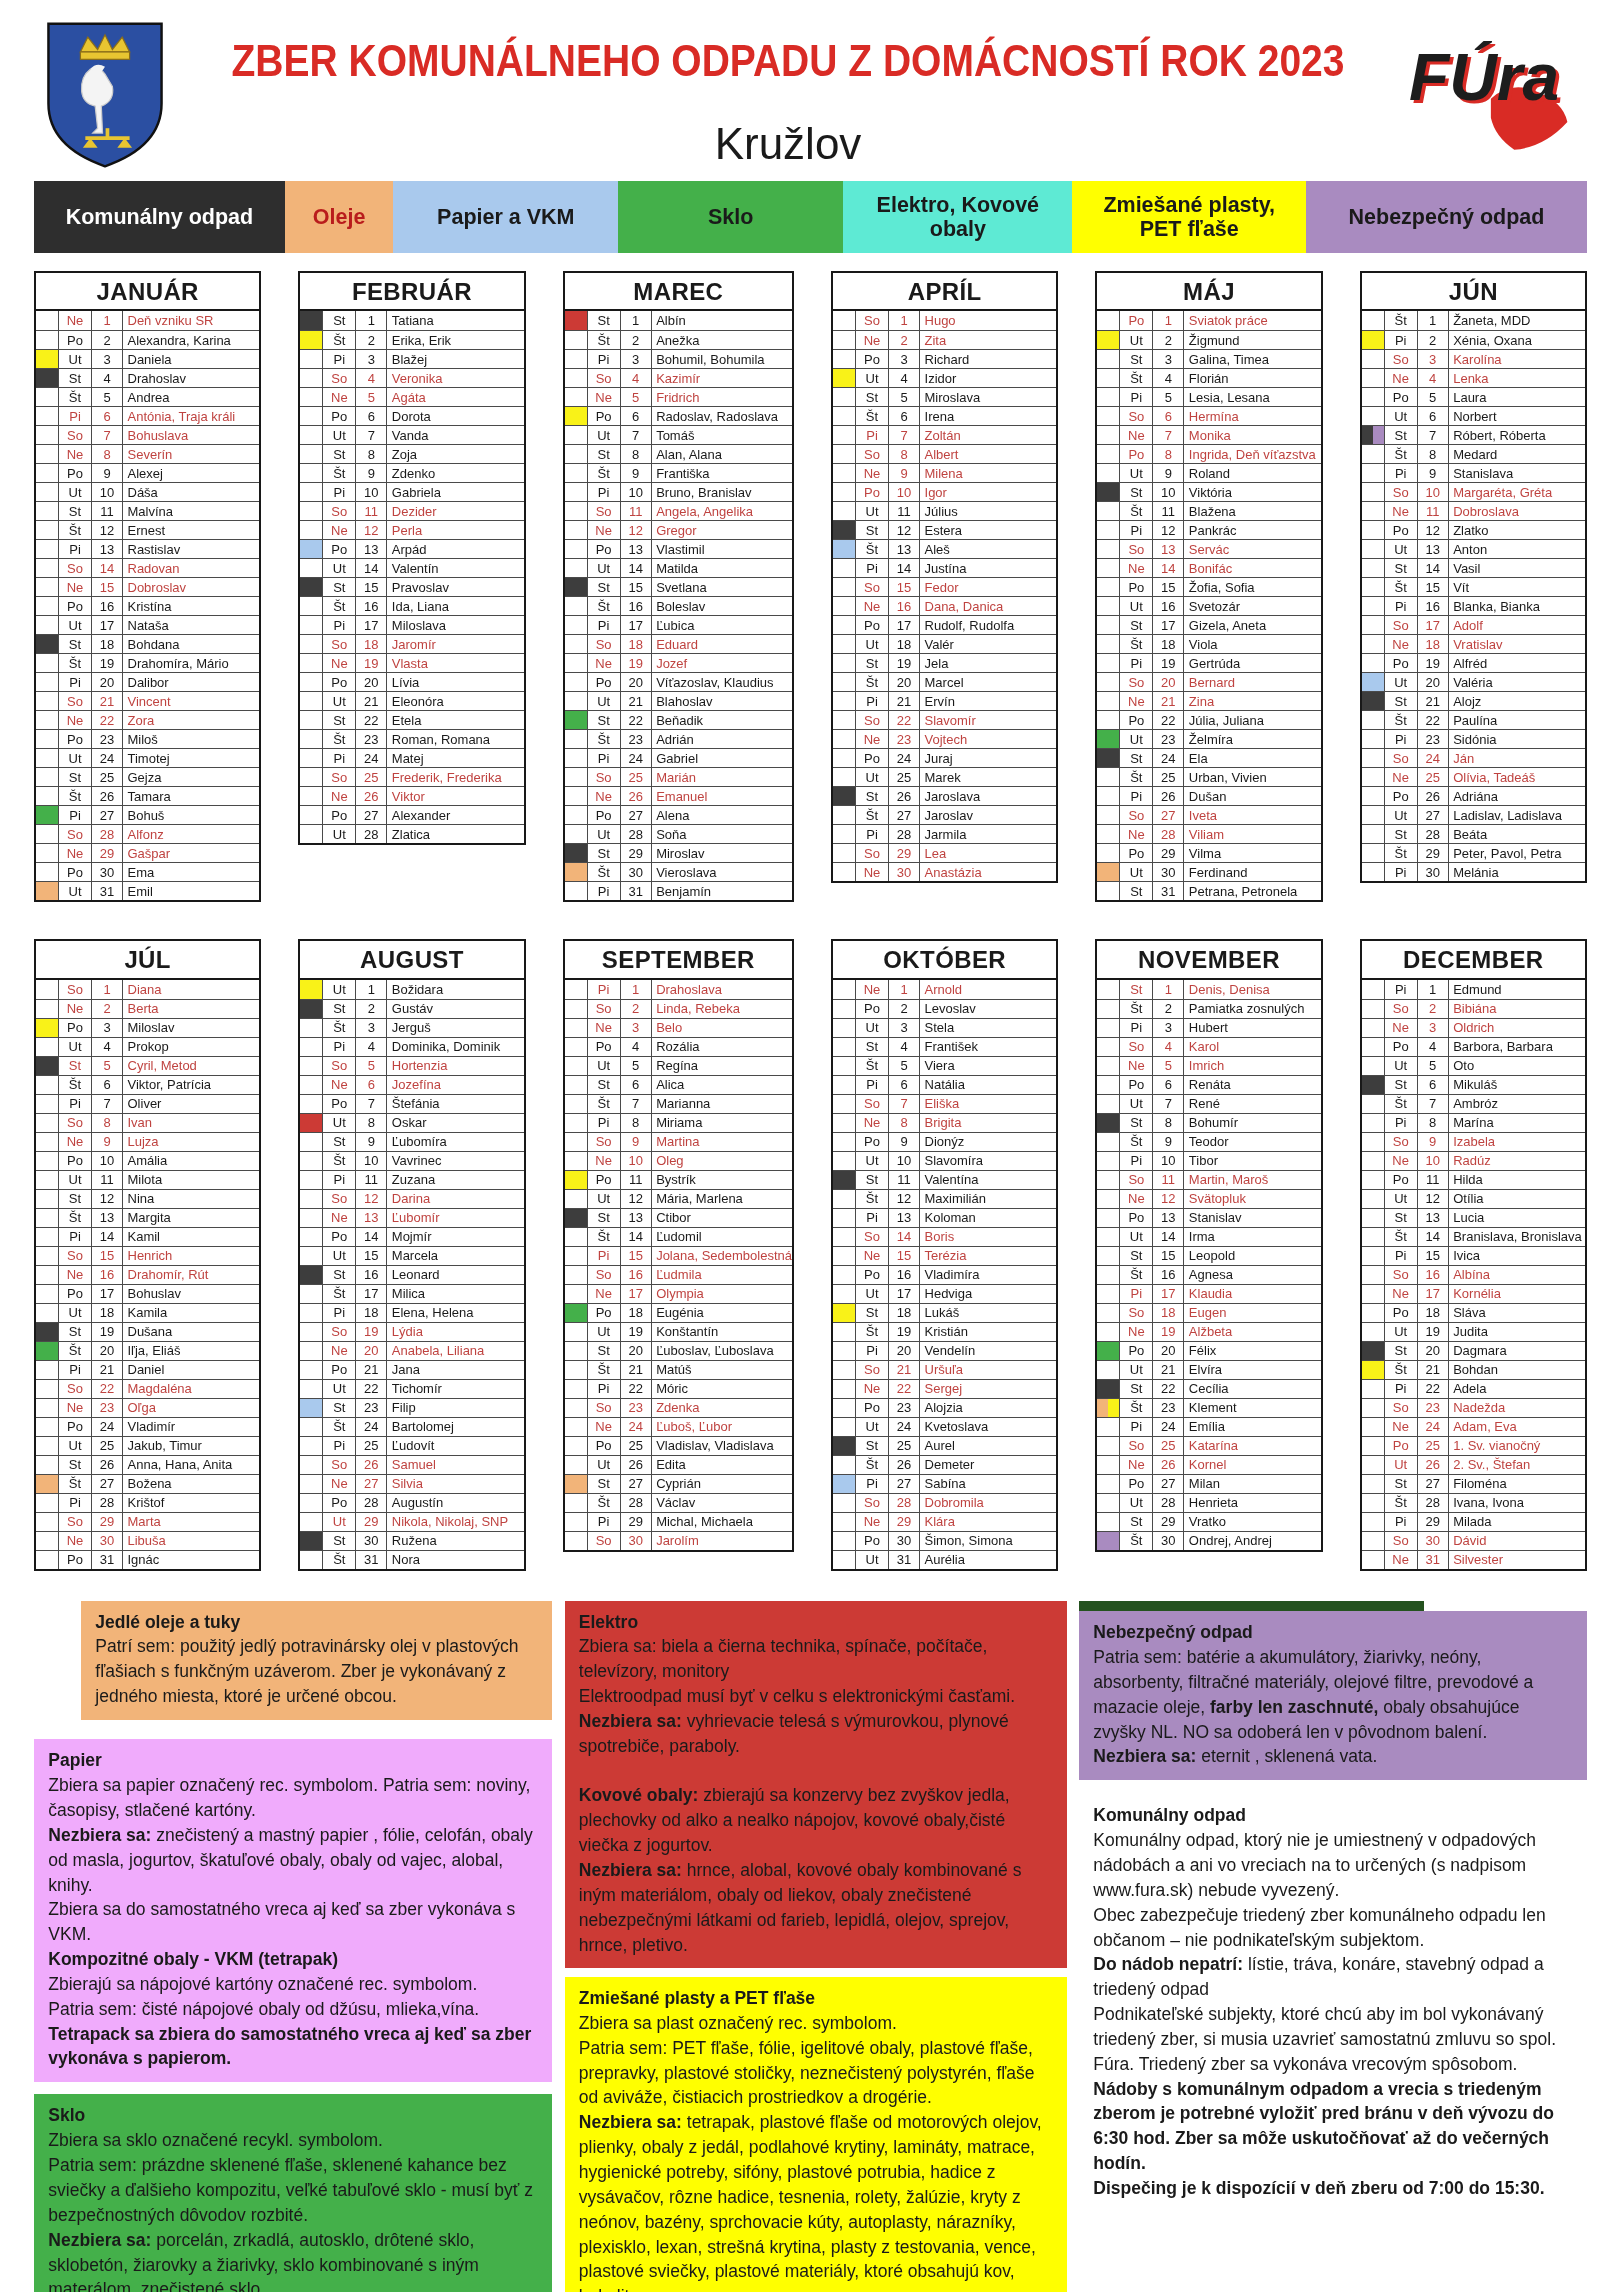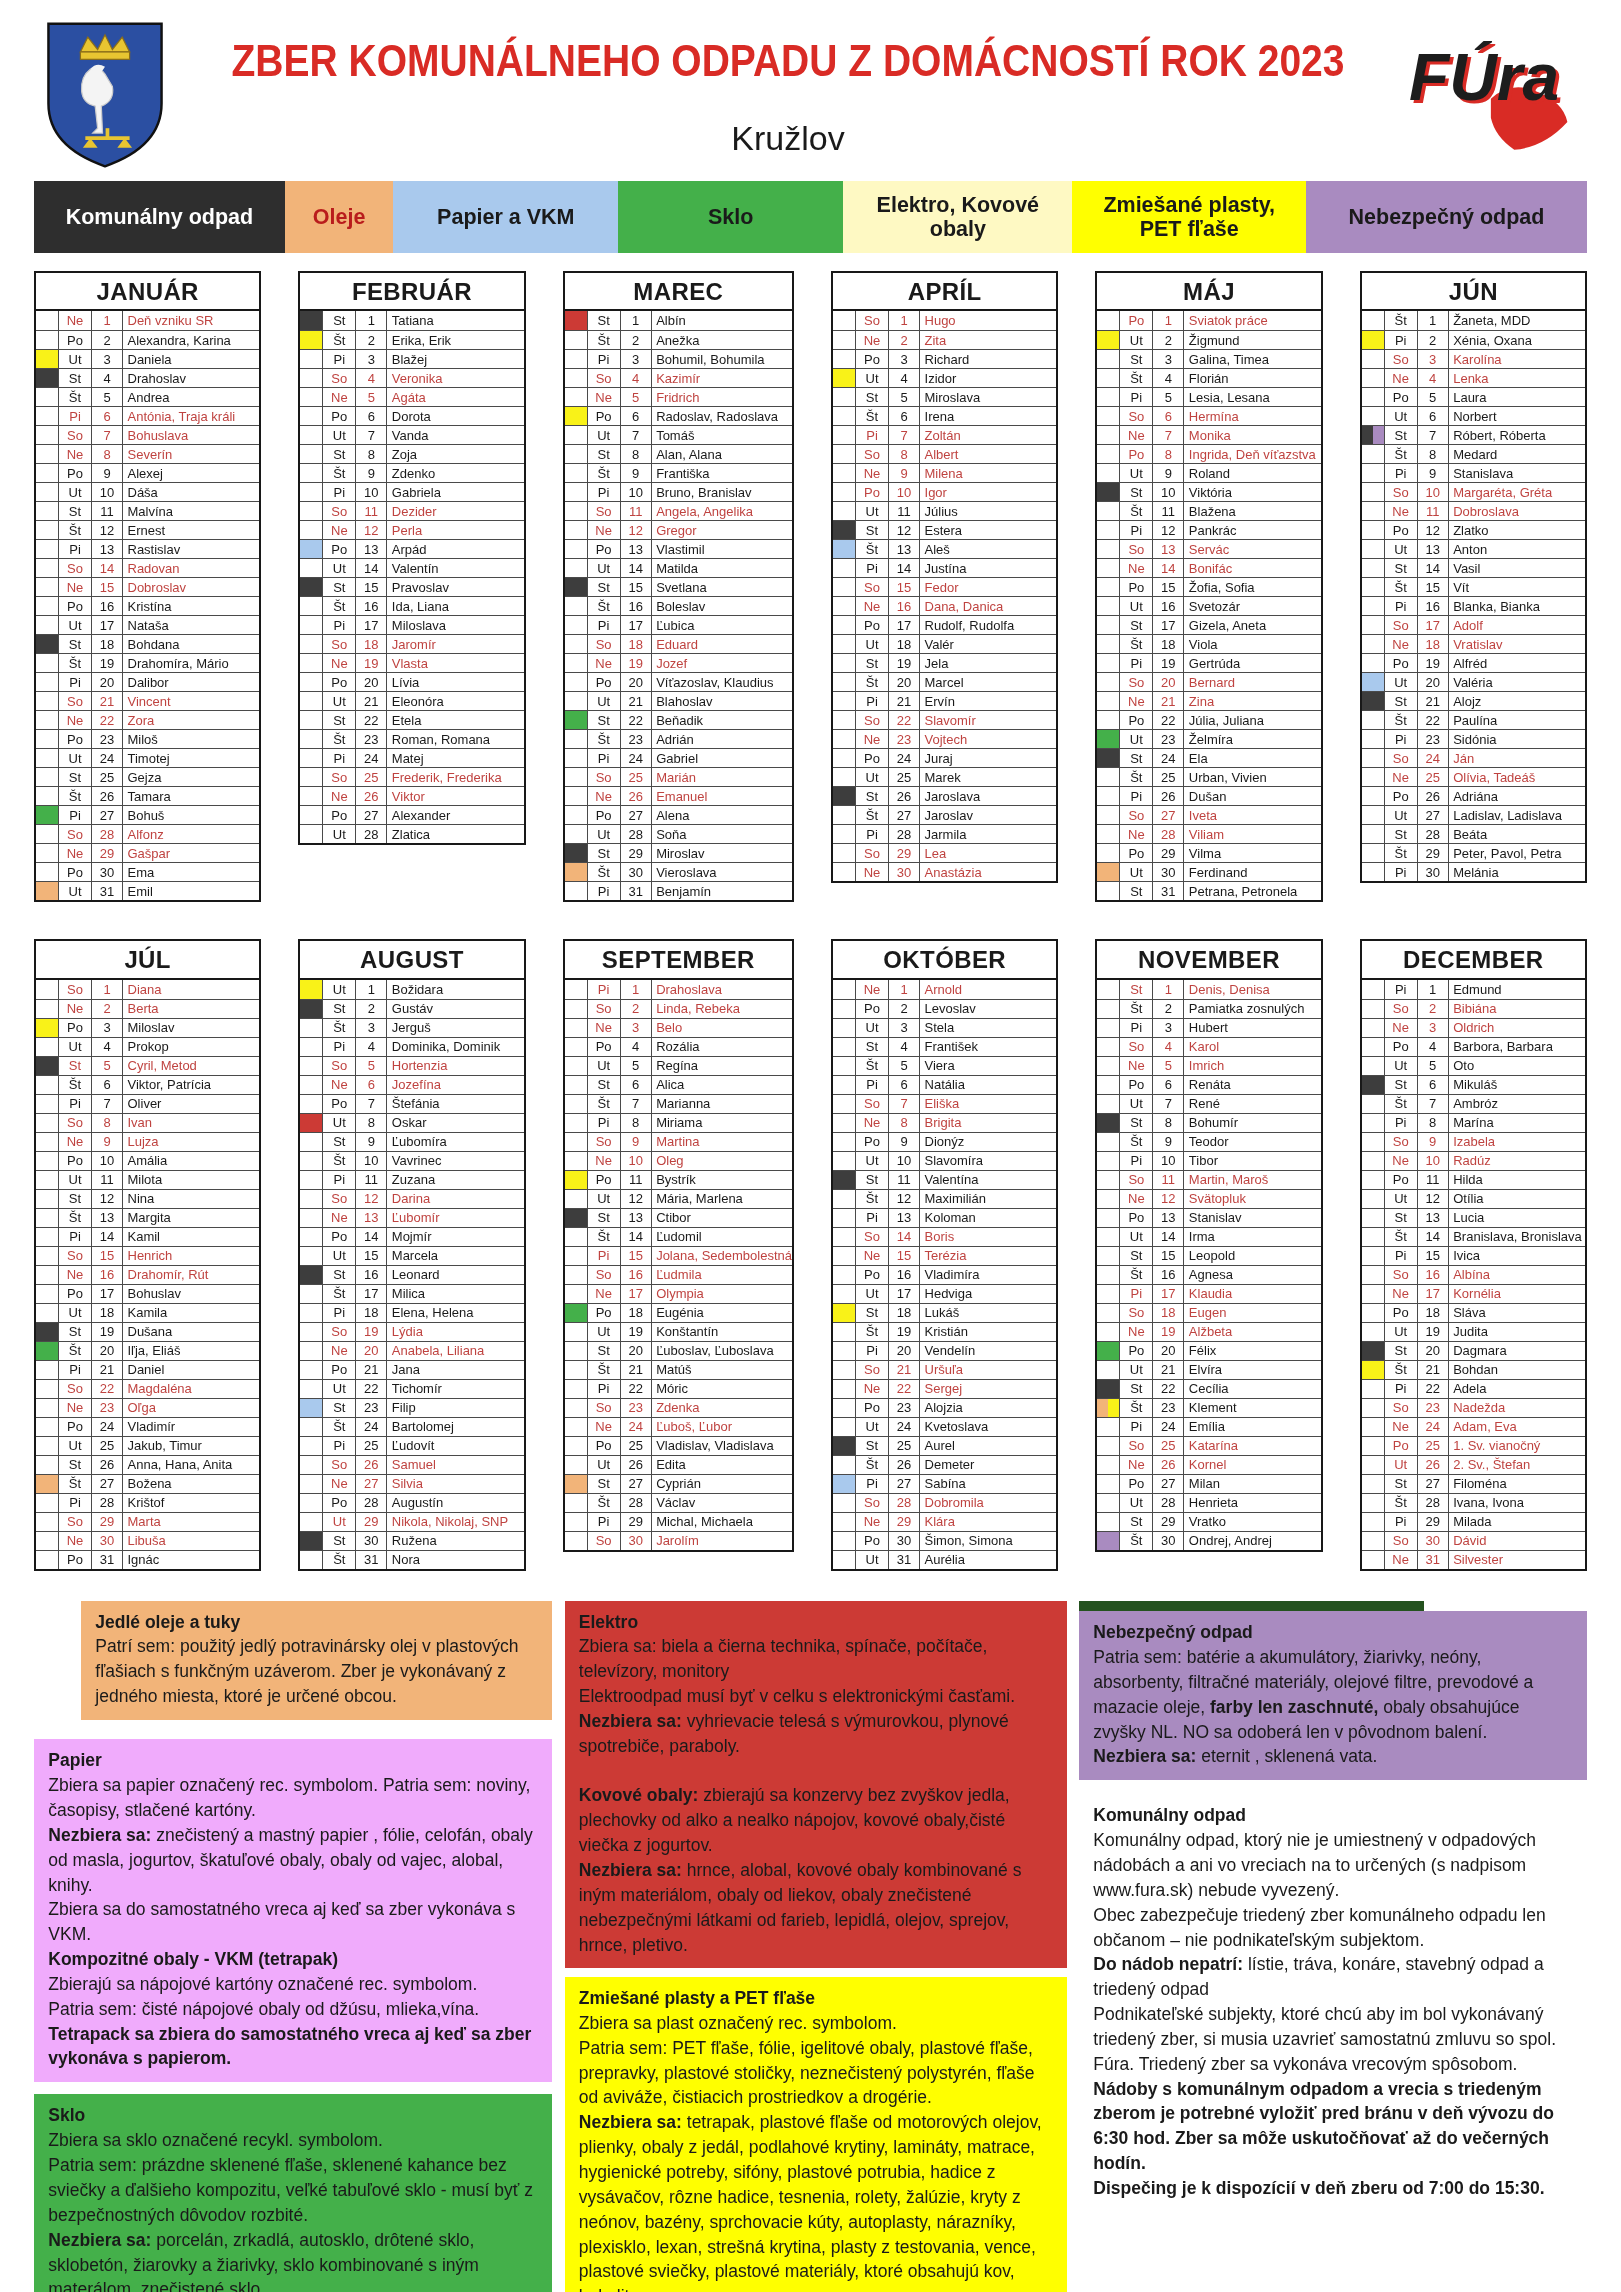--- a/index.html
+++ b/index.html
@@ -4,21 +4,21 @@
 <style>
   html,body{margin:0;padding:0;background:#e8e8e8;}
   .page{width:1621px;height:2293px;background:#ffffff;position:relative;
         font-family:"Liberation Sans",sans-serif;color:#1a1a1a;overflow:hidden;margin:0 auto;}
   
   .header{display:flex;align-items:flex-start;padding:19.7px 43px 0 43px;height:176px;box-sizing:border-box;}
   .crest{width:125px;flex:0 0 125px;}
   .titles{flex:1;text-align:center;}
   .main-title{color:#d92b25;font-size:39px;font-weight:bold;letter-spacing:0px;margin-top:16px;
               transform:scaleY(1.15);transform-origin:top center;}
-  .municipality{font-size:34px;color:#1a1a1a;margin-top:39px;}
+  .municipality{font-size:44px;color:#1a1a1a;margin-top:39px;}
   .fura-logo{width:170px;flex:0 0 170px;text-align:right;}
   
   .legend{display:flex;margin:5.4px 34px 0 34px;height:72px;}
   .legend-item{display:flex;align-items:center;justify-content:center;text-align:center;
                font-size:21.5px;font-weight:bold;padding:0 9px;box-sizing:border-box;line-height:1.15;}
   .legend-item:nth-child(1){flex:2.70;}
   .legend-item:nth-child(2){flex:1.05;}
   .legend-item:nth-child(3){flex:2.40;}
   .legend-item:nth-child(4){flex:2.40;}
   .legend-item:nth-child(5){flex:2.45;}
@@ -77,21 +77,21 @@
         <text x="1" y="75" font-family="Liberation Sans, sans-serif" font-size="62" font-weight="bold" font-style="italic" fill="#1d1d1d">FÚra</text>
       </svg>
     </div>
   </div>
 
   <div class="legend">
       <div class="legend-item" style="background: rgb(46, 46, 46); color: rgb(255, 255, 255);">Komunálny odpad</div>
       <div class="legend-item" style="background: rgb(242, 180, 121); color: #b91c1c;">Oleje</div>
       <div class="legend-item" style="background: rgb(169, 201, 237); color: rgb(26, 26, 26);">Papier a VKM</div>
       <div class="legend-item" style="background: rgb(68, 176, 74); color: rgb(26, 26, 26);">Sklo</div>
-      <div class="legend-item" style="background: #fef9c3; color: rgb(26, 26, 26);">Elektro, Kovové obaly</div>
+      <div class="legend-item" style="background: #5eead4; color: rgb(26, 26, 26);">Elektro, Kovové obaly</div>
       <div class="legend-item" style="background: rgb(255, 255, 0); color: rgb(26, 26, 26);">Zmiešané plasty, PET fľaše</div>
       <div class="legend-item" style="background: rgb(169, 139, 192); color: rgb(26, 26, 26);">Nebezpečný odpad</div>
     </div>
 
   <div class="cal-grid">
       <div class="month">
         <div class="mtitle">JANUÁR</div>
         <div class="mrow hol">
           <span class="mcell marker"></span>
           <span class="mcell dow">Ne</span>

